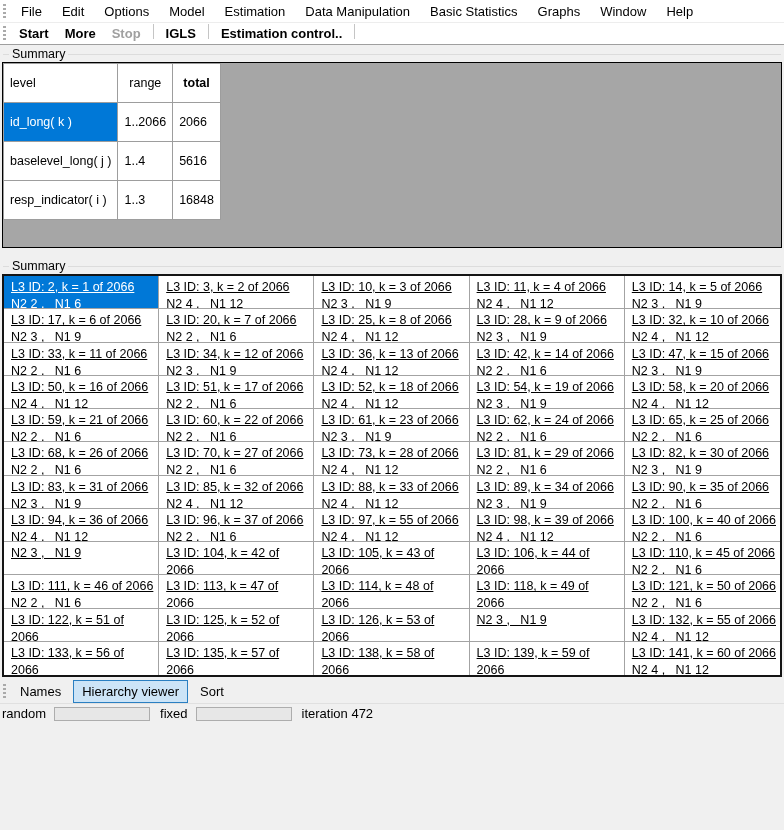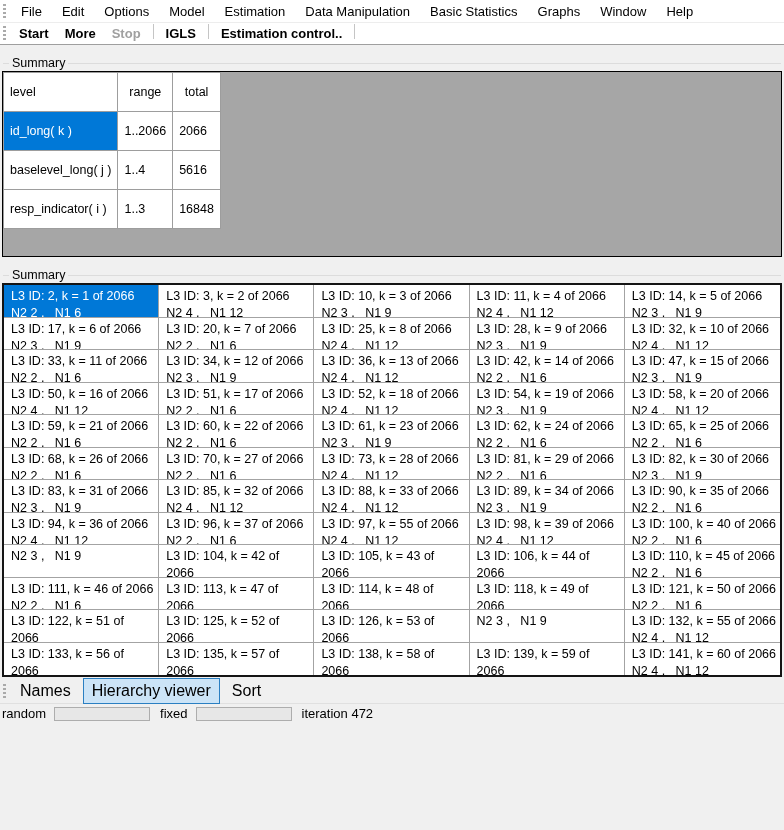--- a/index.html
+++ b/index.html
@@ -23,48 +23,48 @@
 
   
   .toolbar{height:22px;background:#fff;border-bottom:1px solid #9f9f9f;display:flex;align-items:center;flex:none;}
   .toolbar-items{display:flex;font-weight:bold;}
   .tbtn{padding:2px 8px;font-size:13px;cursor:default;}
   .tbtn.disabled{color:var(--disabled);}
   .tsep{width:1px;height:15px;background:#c5c5c5;margin:0 4px;}
 
   
   .workarea{flex:1;display:flex;flex-direction:column;min-height:0;}
-  .group-head{position:relative;height:15px;margin:10px 2px 0;flex:none;}
+  .group-head{position:relative;height:15px;margin:1px 2px 0;flex:none;}
   .group-head::before{content:"";position:absolute;left:1px;right:1px;top:8px;border-top:1px solid #dcdcdc;}
   .group-label{position:absolute;left:7px;top:1px;background:var(--winbg);padding:0 3px;font-size:12.5px;}
 
   .summary-body{margin:1px 2px 4px;height:186px;background:var(--panel);border:1px solid #000;overflow:hidden;flex:none;}
   table.summary{border-collapse:collapse;background:#fff;}
   .summary th,.summary td{border:1px solid #9d9d9d;font-size:12.5px;font-weight:normal;padding:12px 6px;height:17px;white-space:nowrap;}
   .summary th{text-align:center;background:#fff;}
   .summary th.col-level{text-align:left;width:96px;}
   .summary th.col-range{width:48px;}
-  .summary th.col-total{width:42px;}
+  .summary th.col-total{width:42px;font-weight:bold;}
   .summary td{text-align:left;}
   .summary td.sel{background:var(--accent);color:#fff;}
 
   .details-group{flex:1;display:flex;flex-direction:column;min-height:0;}
   .details-group .group-head{margin-top:6px;}
   .details-body{flex:1;margin:1px 2px 2px;background:#fff;border:2px solid #141414;
     display:grid;grid-template-columns:repeat(5,1fr);grid-auto-rows:1fr;min-height:0;}
   .cell{border-right:1px solid var(--gridline);border-bottom:1px solid var(--gridline);
-    padding:3px 4px 0 7px;font-size:12.5px;line-height:17px;overflow:hidden;cursor:default;}
+    padding:3px 4px 0 7px;font-size:12.5px;line-height:17px;overflow:hidden;cursor:default;text-decoration:underline;}
   .cell:nth-child(5n){border-right:none;}
   .cell:nth-child(n+56){border-bottom:none;}
   .cell.selected{background:var(--accent);color:#fff;}
   .cell .l2{white-space:pre;}
 
   
   .tabbar{height:25px;display:flex;align-items:center;background:var(--winbg);border-bottom:1px solid #e0e0e0;flex:none;}
-  .tab{padding:3px 8px;font-size:16px;border:1px solid transparent;margin-right:3px;cursor:default;}
+  .tab{padding:3px 8px;font-size:13px;border:1px solid transparent;margin-right:3px;cursor:default;}
   .tab.active{background:var(--tabbg);border-color:var(--tabborder);}
 
   
   .statusbar{height:19px;display:flex;align-items:center;font-size:13px;flex:none;overflow:hidden;}
   .statusbar .lbl{margin-left:2px;white-space:nowrap;}
   .progress{width:96px;height:14px;border:1px solid #adadad;background:#e7e7e7;margin-left:8px;flex:none;}
   .statusbar .progress+.lbl{margin-left:10px;}
 </style>
 </head>
 <body>

